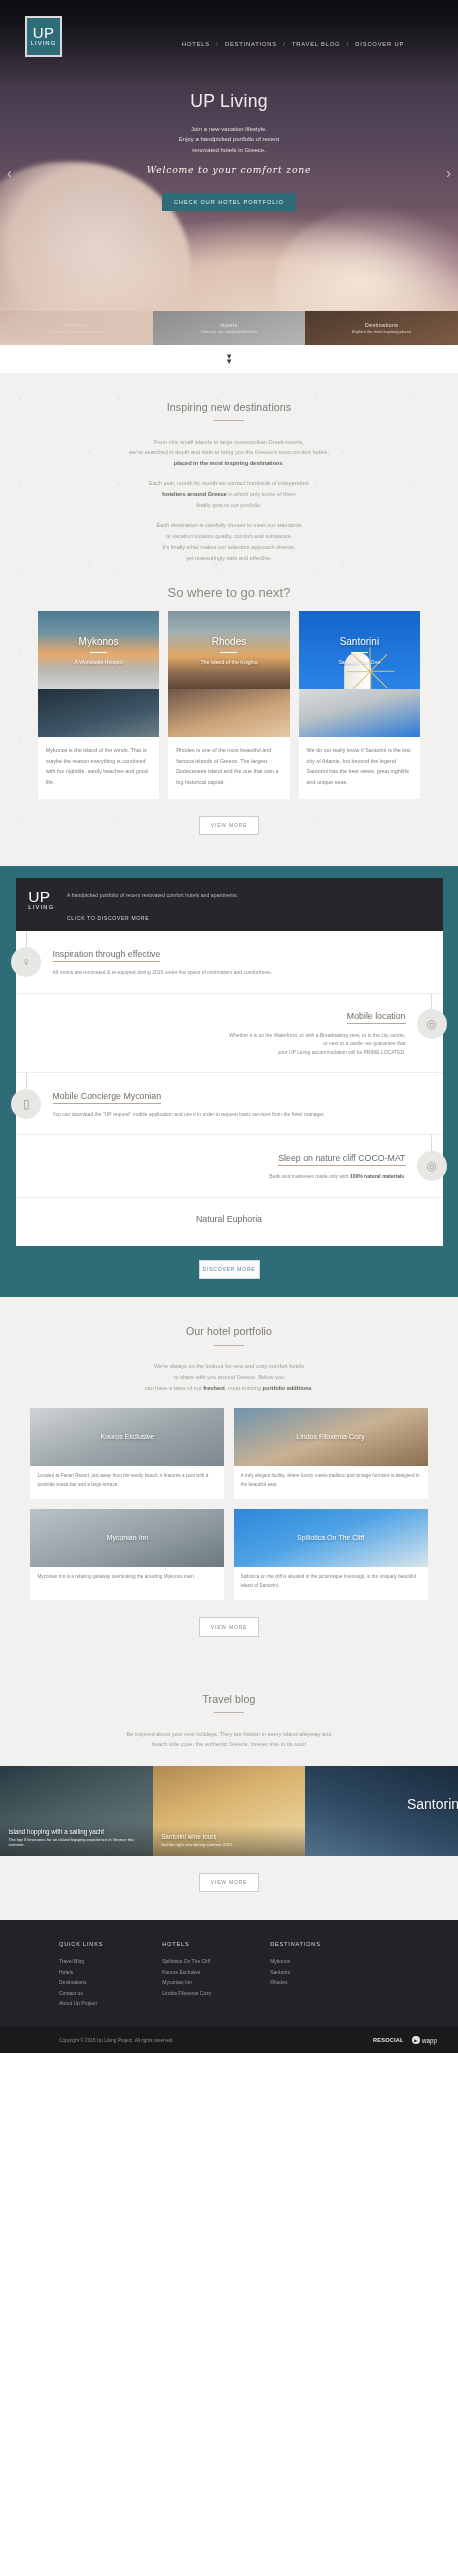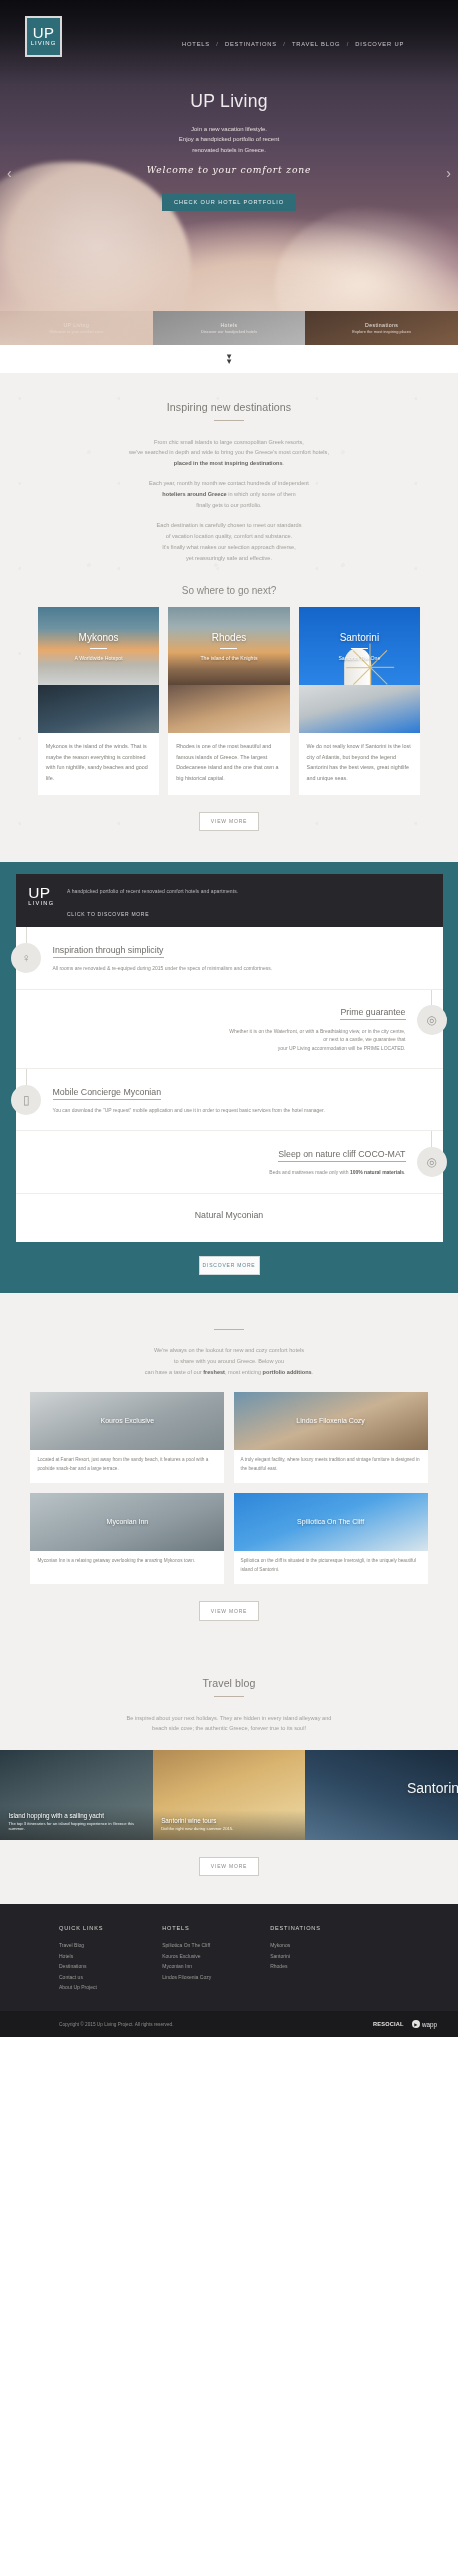--- a/index.html
+++ b/index.html
@@ -67,21 +67,21 @@
   .sec-dest { background:#f2f1ef; padding:28px 8px 31px; text-align:center;
     background-image:radial-gradient(circle at 20% 30%, #eceae6 0 1.4px, transparent 1.4px),
                      radial-gradient(circle at 70% 70%, #ecebe7 0 2.1px, transparent 2.1px);
     background-size:99px 85px, 127px 113px; }
   h2.sec-title { font-size:10.6px; font-weight:300; color:#7d7a76; letter-spacing:0.1px; }
   .rule { width:30px; height:0.7px; background:#bdb2a6; margin:7.8px auto 0; }
   .sec-p { font-size:5.6px; line-height:1.95; color:#a3a09c; margin-top:15.5px; }
   .sec-p b { color:#66635f; font-weight:700; }
   .sec-p + .sec-p { margin-top:9.2px; }
 
-  .subtitle { font-size:10px; color:#8b8884; font-weight:300; margin-top:21px; }
+  .subtitle { font-size:13px; color:#8b8884; font-weight:300; margin-top:21px; }
   .cards { display:flex; gap:9.2px; justify-content:center; margin-top:11.3px; padding:0 30px; }
   .card { flex:1; background:#fff; }
   .card-img { height:78px; position:relative; display:flex; flex-direction:column;
     align-items:center; justify-content:center; color:#fff; overflow:hidden; }
   .card-img.mykonos { background:linear-gradient(180deg,#4d7b92 0%,#6f93a2 28%,#e8a96b 55%,#b9b6ad 74%,#cfd3d2 100%); }
   .card-img.rhodes  { background:linear-gradient(180deg,#7e96a0 0%,#9fb0b2 26%,#e0a767 58%,#8a6a4e 80%,#5c4636 100%); }
   .card-img.santorini { background:linear-gradient(180deg,#1565c9 0%,#1f74d8 45%,#2a84e6 100%); }
   .card-img .windmill { position:absolute; left:50%; top:52%; width:27px; height:39px;
     transform:translateX(-55%); background:linear-gradient(90deg,#e9e6df,#fff); border-radius:50% 50% 4.2px 4.2px/40% 40% 2.8px 2.8px; }
   .card-img .blades { position:absolute; left:58%; top:46%; width:49px; height:49px; transform:translate(-50%,-50%); }
@@ -322,30 +322,30 @@
         <a class="teal-click" href="#">CLICK TO DISCOVER MORE</a>
       </div>
     </div>
 
     <div class="feat-wrap">
       <div class="feat left">
         <div class="feat-stem"></div>
         <div class="feat-ico">
           <div class="feat-glyph">♀</div>
         </div>
-        <div class="feat-h">Inspiration through simplicity</div>
+        <div class="feat-h">Inspiration through effective</div>
         <div class="feat-p">All rooms are renovated &amp; re-equiped during 2015 under the specs of minimalism and comfortness.</div>
       </div>
 
       <div class="feat right">
         <div class="feat-stem"></div>
         <div class="feat-ico">
           <div class="feat-glyph">◎</div>
         </div>
-        <div class="feat-h">Prime guarantee</div>
+        <div class="feat-h">Mobile location</div>
         <div class="feat-p">
           <div>Whether it is on the Waterfront, or with a Breathtaking view, or in the city centre,</div>
           <div>or next to a castle, we guarantee that</div>
           <div>your UP Living accommodation will be PRIME LOCATED.</div>
         </div>
       </div>
 
       <div class="feat left">
         <div class="feat-stem"></div>
         <div class="feat-ico">
@@ -360,28 +360,29 @@
         <div class="feat-ico">
           <div class="feat-glyph">◎</div>
         </div>
         <div class="feat-h">Sleep on nature cliff COCO-MAT</div>
         <div class="feat-p">
           <span>Beds and mattreses made only with </span><b>100% natural materials</b><span>.</span>
         </div>
       </div>
 
       <div class="euphoria">
-        <div class="feat-h">Natural Myconian</div>
+        <div class="feat-h">Natural Euphoria</div>
       </div>
     </div>
 
     <a class="btn-ghost" href="#">DISCOVER MORE</a>
   </section>
 
   <section class="sec-port">
+    <h2 class="sec-title">Our hotel portfolio</h2>
     <div class="rule"></div>
     <div class="sec-p">
       <div>We're always on the lookout for new and cozy comfort hotels</div>
       <div>to share with you around Greece. Below you</div>
       <div><span>can have a taste of our </span><b>freshest</b><span>, most enticing </span><b>portfolio additions</b><span>.</span></div>
     </div>
 
     <div class="hcards">
       <div class="hcard">
         <div class="hcard-img hc1">

